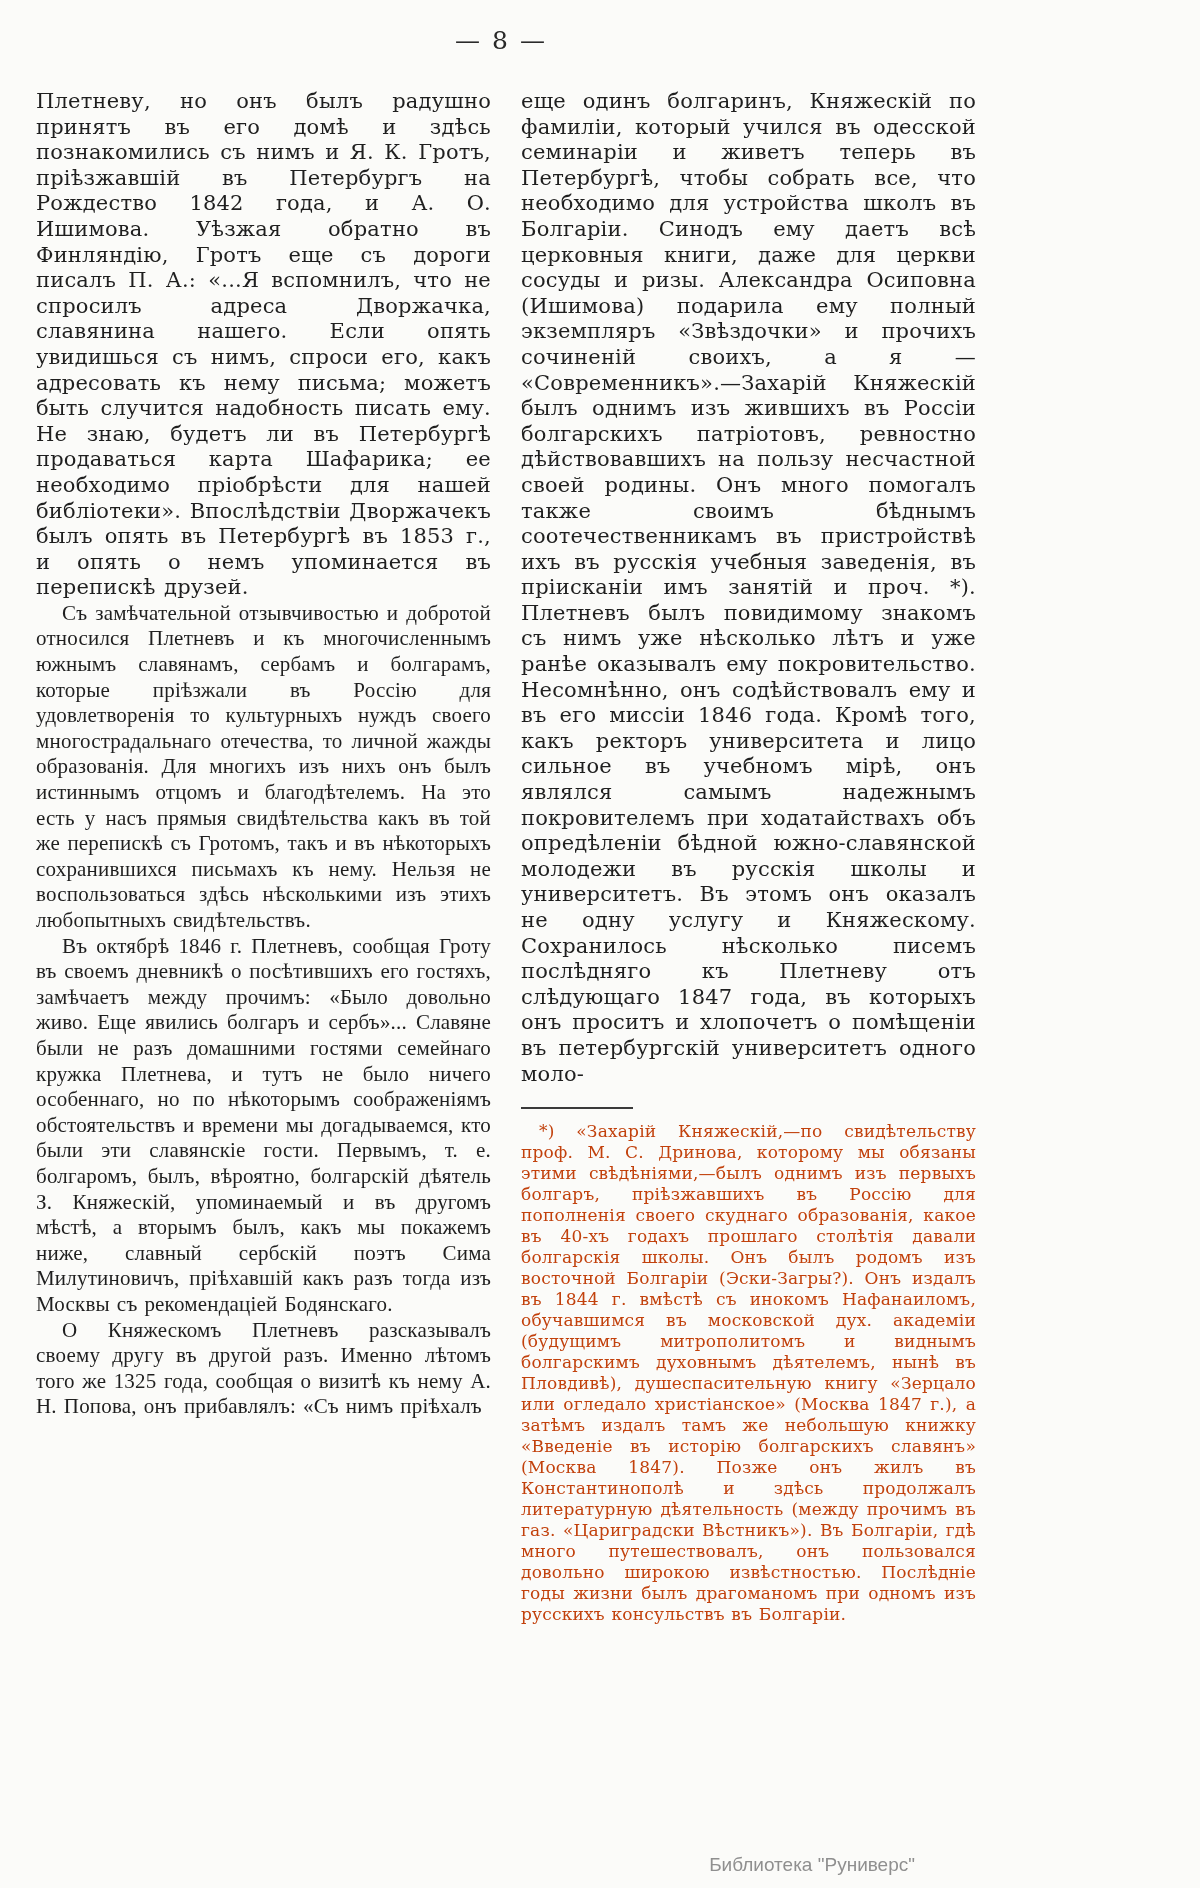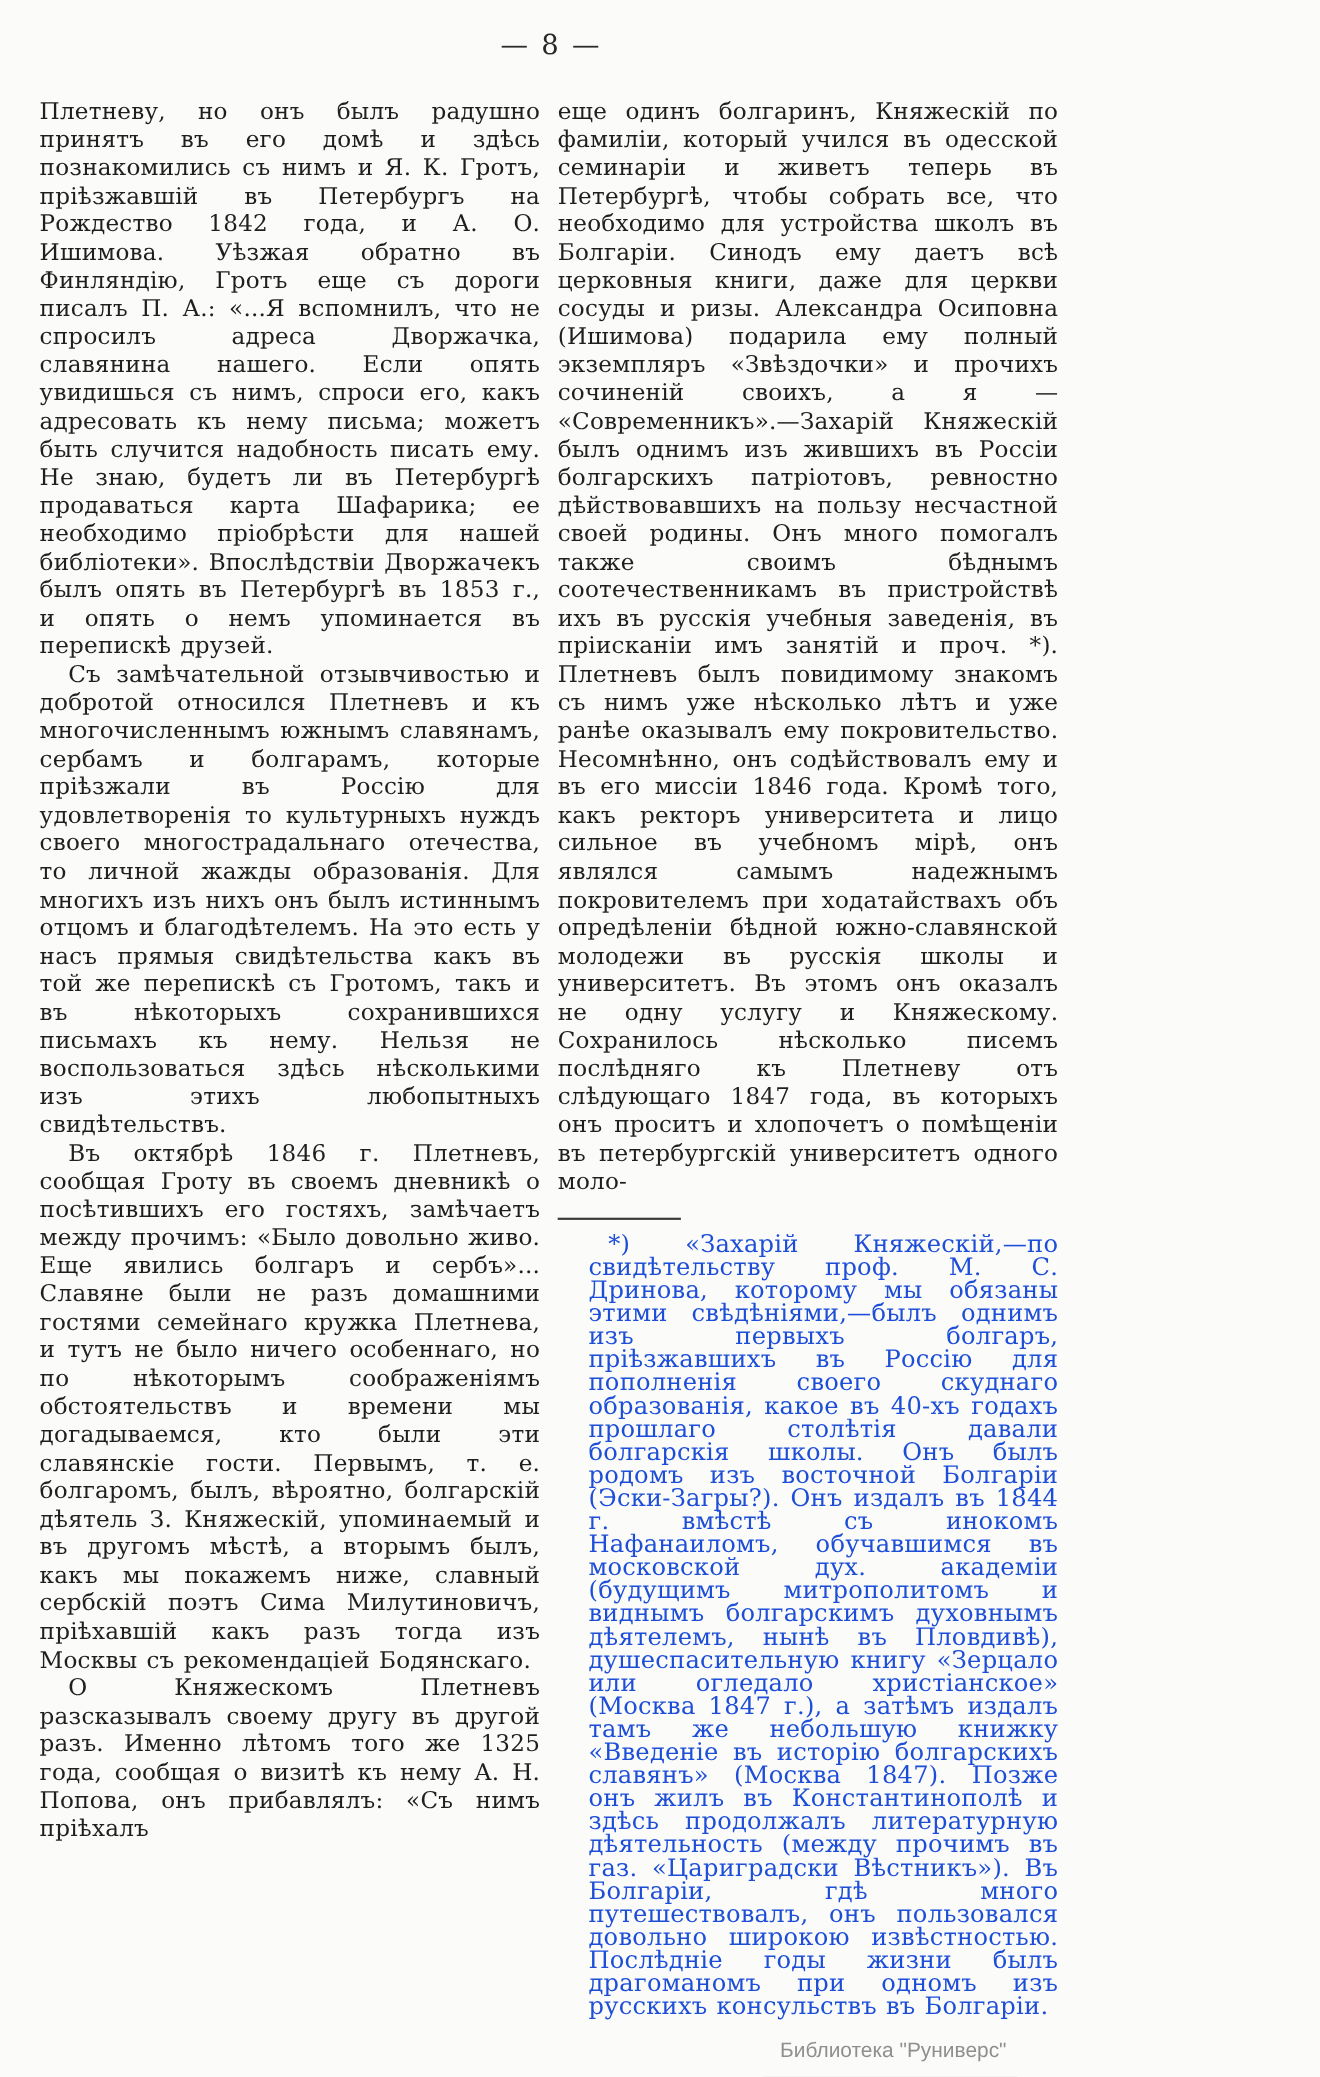--- a/index.html
+++ b/index.html
@@ -17,49 +17,48 @@
   .page-number {
     text-align: center;
     width: 930px;
     margin: 26px 0 34px 36px;
     font-size: 25px;
     letter-spacing: 2px;
     color: #2a2a2a;
   }
   .columns {
     display: flex;
-    gap: 16px;
+    gap: 30px;
     margin-left: 36px;
     width: 936px;
   }
   .column {
     width: 455px;
     flex: 0 0 455px;
     text-align: justify;
     font-size: 21px;
     line-height: 25.6px;
     letter-spacing: 0.2px;
     word-spacing: 1.5px;
   }
   .column p { margin: 0; }
-  p.indent { text-indent: 26px; }
+  p.indent { text-indent: 26px; font-family: Liberation Serif, serif; }
   p.cont { text-indent: 0; }
   .footnote-rule {
     width: 112px;
     border: 0;
     border-top: 2px solid #3a3a3a;
     margin: 20px 0 12px 0;
   }
   p.footnote {
-    font-size: 22px;
+    font-size: 17px;
     line-height: 21px;
     text-indent: 18px;
     word-spacing: 1px;
-    color: #1d4ed8;
-    margin-left: 28px;
+    color: #c2410c;
   }
   .watermark {
     position: absolute;
     right: 285px;
     bottom: 12px;
     font-family: "Liberation Sans", sans-serif;
     font-size: 19px;
     color: #8f8f8f;
   }
 </style>

